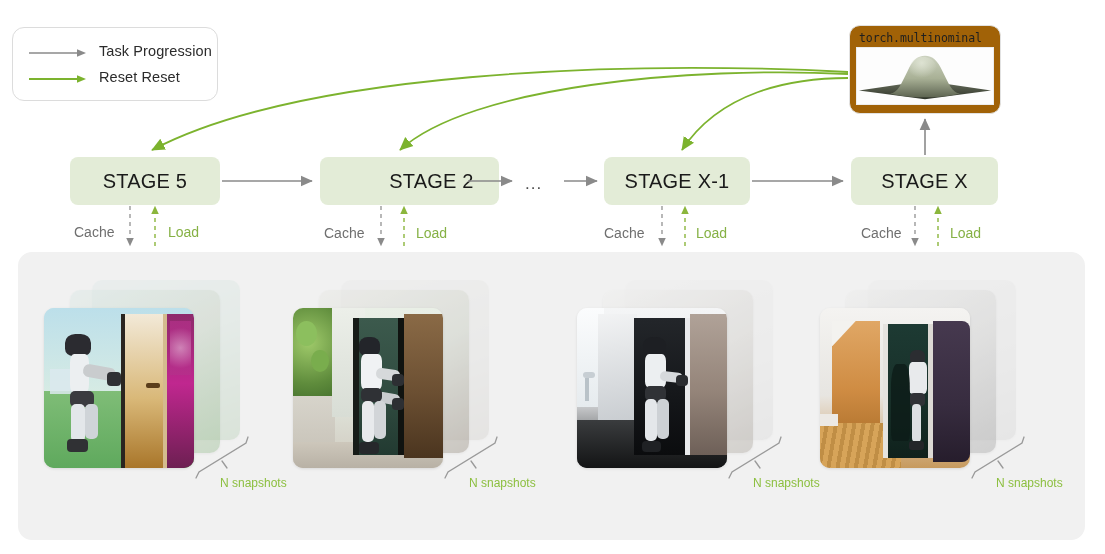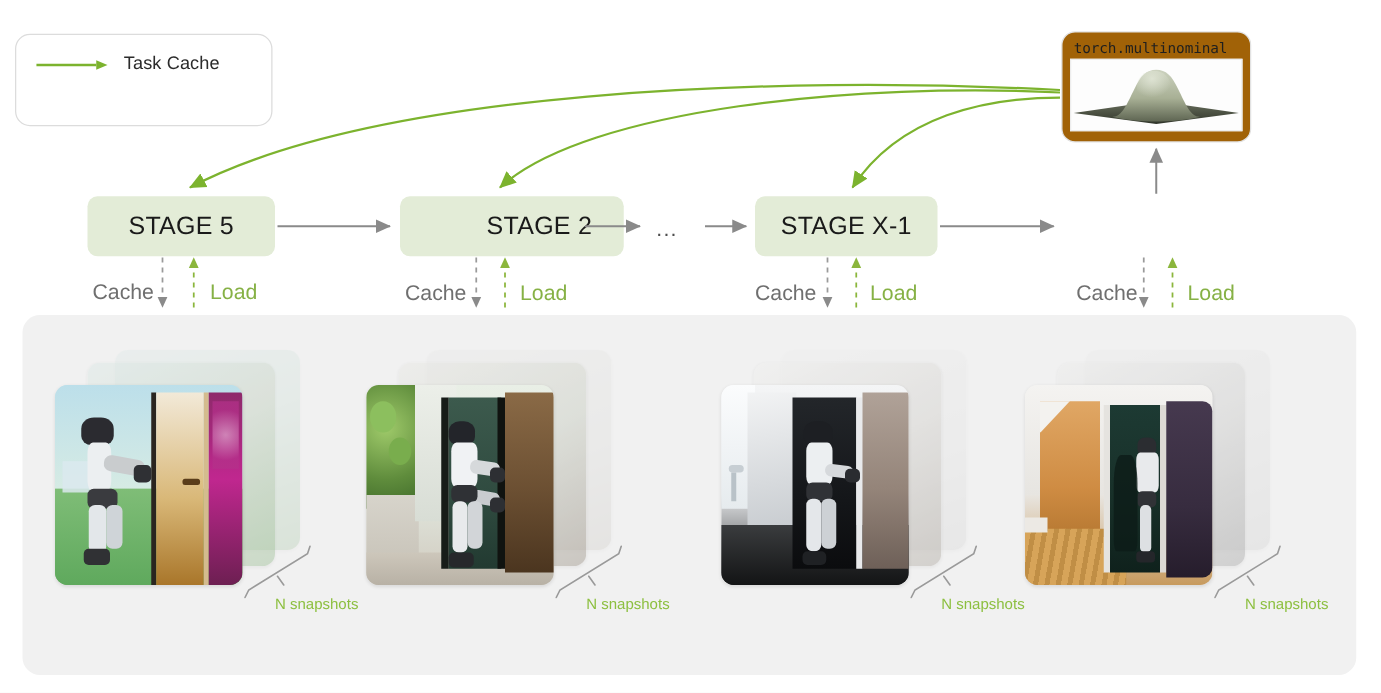--- a/index.html
+++ b/index.html
@@ -104,21 +104,21 @@
     position: absolute;
     font-size: 17px;
     color: #4d4d4d;
     letter-spacing: 1px;
     line-height: 1;
   }
 
   
   .io-label {
     position: absolute;
-    font-size: 17px;
+    font-size: 14px;
     white-space: nowrap;
     line-height: 1;
   }
   .io-label.cache { color: #6f6f6f; }
   .io-label.load  { color: #86b145; }
 
   
   .buffer-panel {
     position: absolute;
     left: 18px;
@@ -177,25 +177,34 @@
 </style>
 </head>
 <body>
 
 <div class="stage-root">
 
   <div class="legend">
     <div class="legend-row">
       <span class="legend-swatch">
         <svg width="60" height="12" viewBox="0 0 60 12">
+          <line x1="0" y1="6" x2="48" y2="6" stroke="#8a8a8a" stroke-width="1.7"></line>
+          <path d="M48 2.2 L57 6 L48 9.8 Z" fill="#8a8a8a"></path>
+        </svg>
+      </span>
+      <span class="legend-label">Task Progression</span>
+    </div>
+    <div class="legend-row">
+      <span class="legend-swatch">
+        <svg width="60" height="12" viewBox="0 0 60 12">
           <line x1="0" y1="6" x2="48" y2="6" stroke="#7cb32e" stroke-width="2"></line>
           <path d="M48 2.2 L57 6 L48 9.8 Z" fill="#7cb32e"></path>
         </svg>
       </span>
-      <span class="legend-label">Task Cache</span>
+      <span class="legend-label">Reset Reset</span>
     </div>
   </div>
 
   <div class="mn-card">
     <div class="mn-title">torch.multinominal</div>
     <div class="mn-plot">
       <svg width="100%" height="100%" viewBox="0 0 140 58" preserveAspectRatio="none">
         <defs>
           <linearGradient id="gBase" x1="0" y1="0" x2="0" y2="1">
             <stop offset="0" stop-color="#6a705e"></stop>
@@ -222,20 +231,23 @@
 
   <div class="stage-box" style="left:70px; top:157px; width:150px;">
     <span class="stage-label">STAGE 5</span>
   </div>
   <div class="stage-box" style="left:320px; top:157px; width:135px;padding-left:44px;">
     <span class="stage-label">STAGE 2</span>
   </div>
   <div class="stage-box" style="left:604px; top:157px; width:146px;">
     <span class="stage-label">STAGE X-1</span>
   </div>
+  <div class="stage-box" style="left:851px; top:157px; width:147px;">
+    <span class="stage-label">STAGE X</span>
+  </div>
 
   <div class="ellipsis" style="left:525px; top:175px;">...</div>
 
   <div class="io-label cache" style="left:74px;  top:225px;">Cache</div>
   <div class="io-label load" style="left:168px; top:225px;">Load</div>
 
   <div class="io-label cache" style="left:324px; top:226px;">Cache</div>
   <div class="io-label load" style="left:416px; top:226px;">Load</div>
 
   <div class="io-label cache" style="left:604px; top:226px;">Cache</div>

